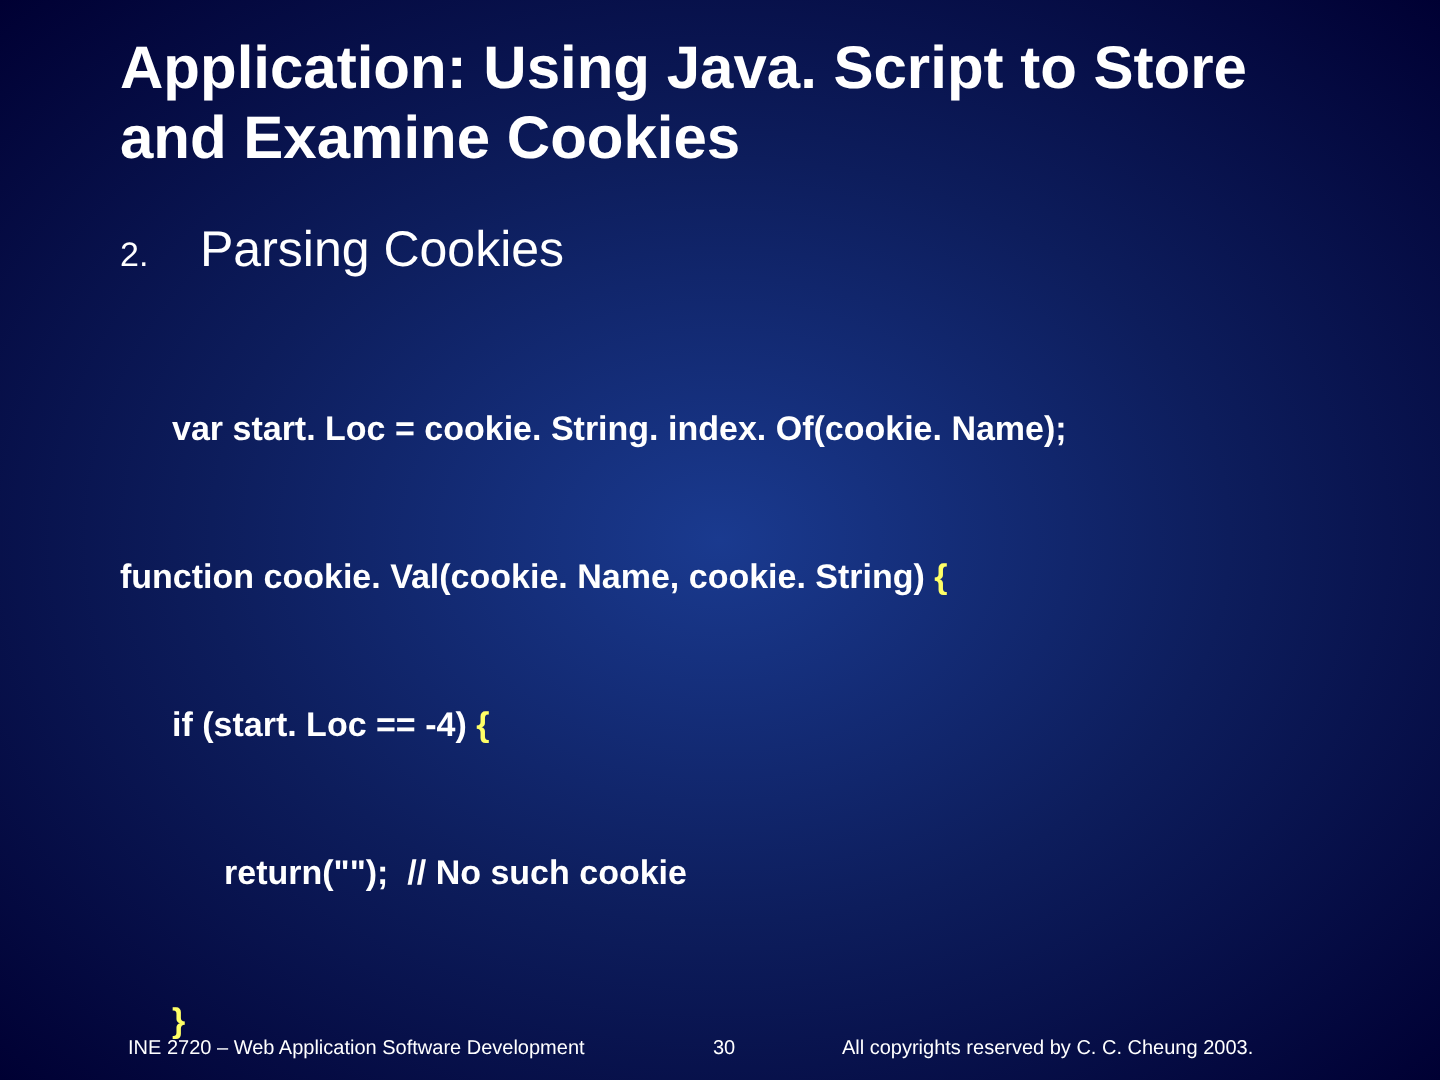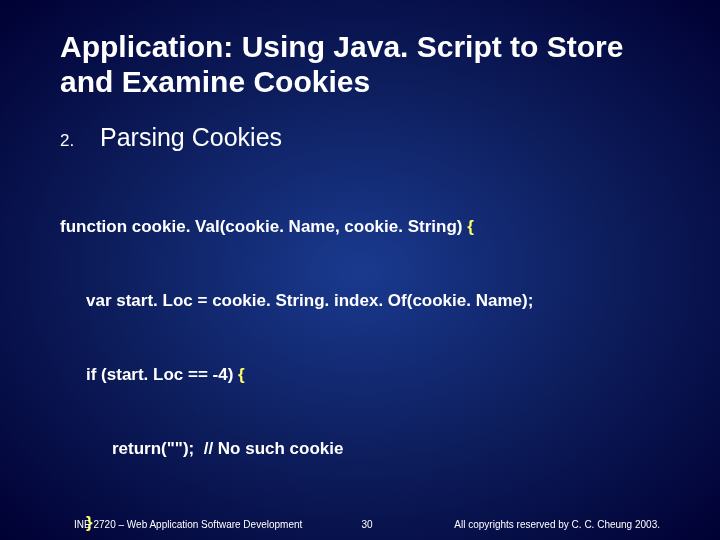--- a/index.html
+++ b/index.html
@@ -5,21 +5,21 @@
     * { margin: 0; padding: 0; box-sizing: border-box; }
     body {
       width: 720px;
       height: 540px;
       background: radial-gradient(ellipse at center, #1a3a8f 0%, #0d1d5c 50%, #000033 100%);
       font-family: 'Trebuchet MS', 'Comic Sans MS', sans-serif;
       overflow: hidden;
       position: relative;
     }
     .slide {
-      padding: 30px 60px 40px 60px;
+      padding: 18px 60px 40px 60px;
       height: 100%;
       display: flex;
       flex-direction: column;
     }
     .title {
       color: #ffffff;
       font-size: 30px;
       font-weight: bold;
       line-height: 1.15;
       margin-bottom: 24px;
@@ -50,48 +50,48 @@
       margin-left: 0;
     }
     .code-line { display: block; }
     .indent1 { padding-left: 26px; }
     .indent2 { padding-left: 52px; }
     .bold { font-weight: bold; }
     .yellow { color: #ffff66; font-weight: bold; }
     .footer {
       position: absolute;
       bottom: 10px;
-      left: 14px;
+      left: 4px;
       right: 0;
       padding: 0 60px;
       display: flex;
       justify-content: space-between;
       align-items: center;
       color: #ffffff;
       font-size: 10px;
       font-family: 'Trebuchet MS', sans-serif;
     }
     .footer-left { flex: 1; text-align: left; }
     .footer-center { flex: 0; text-align: left; padding: 0 20px; }
-    .footer-right { flex: 1; text-align: right; }
+    .footer-right { flex: 1; text-align: center; }
   </style>
 </head>
 <body>
 
 <div class="slide">
   <h1 class="title">Application: Using Java. Script to Store and Examine Cookies</h1>
 
   <div class="subtitle-row">
     <span class="subtitle-number">2.</span>
     <span class="subtitle-text">Parsing Cookies</span>
   </div>
 
   <div class="code-block">
+    <span class="code-line indent1 bold">var start. Loc = cookie. String. index. Of(cookie. Name);</span>
     <span class="code-line"><span class="bold">function</span><span class="bold"> cookie. Val(cookie. Name, cookie. String) </span><span class="yellow">{</span></span>
-    <span class="code-line indent1 bold">var start. Loc = cookie. String. index. Of(cookie. Name);</span>
     <span class="code-line indent1"><span class="bold">if (start. Loc == -4) </span><span class="yellow">{</span></span>
     <span class="code-line indent2 bold">return("");  // No such cookie</span>
     <span class="code-line indent1 yellow">}</span>
     
     
     
     
     
     
     

